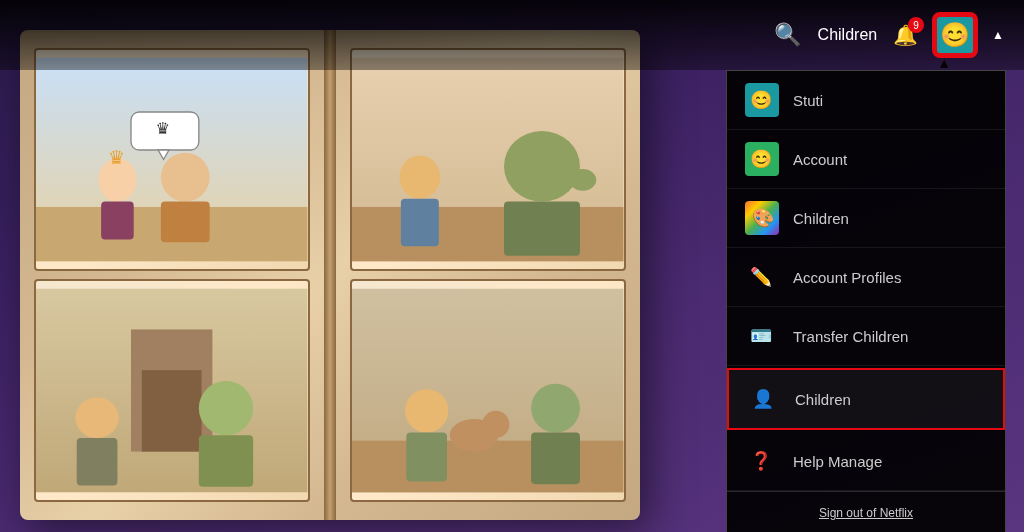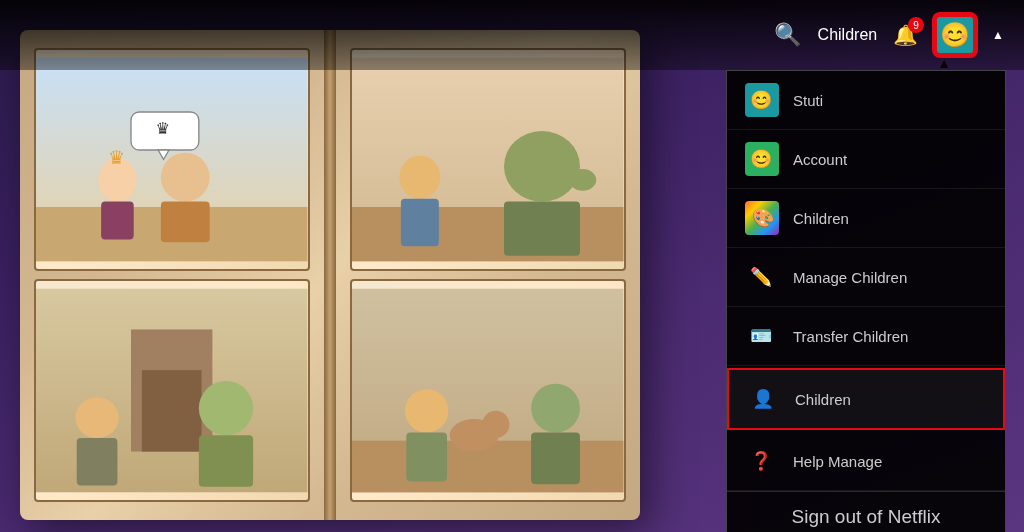--- a/index.html
+++ b/index.html
@@ -218,22 +218,23 @@
       display: flex;
       align-items: center;
       justify-content: center;
       padding: 14px 18px;
       cursor: pointer;
       border-top: 1px solid rgba(255,255,255,0.15);
     }
 
     .signout-label {
       color: #ccc;
-      font-size: 19px;
+      font-size: 12px;
       text-align: center;
+      text-decoration: underline;
     }
   </style>
 </head>
 <body>
 
 <div class="bg">
 
   <div class="book-container">
     <div class="book">
 
@@ -368,21 +369,21 @@
       <svg width="24" height="24" viewBox="0 0 24 24" style="border-radius:3px;">
         <rect width="24" height="24" fill="transparent"></rect>
         <text x="2" y="18" font-size="18">🎨</text>
       </svg>
     </div>
     <span class="item-label">Children</span>
   </div>
 
   <div class="dropdown-item">
     <div class="item-icon icon-manage">✏️</div>
-    <span class="item-label">Manage Children</span>
+    <span class="item-label">Account Profiles</span>
   </div>
 
   <div class="dropdown-item">
     <div class="item-icon icon-transfer">🪪</div>
     <span class="item-label">Transfer Children</span>
   </div>
 
   <div class="dropdown-item account-item">
     <div class="item-icon icon-account">👤</div>
     <span class="item-label">Children</span>

